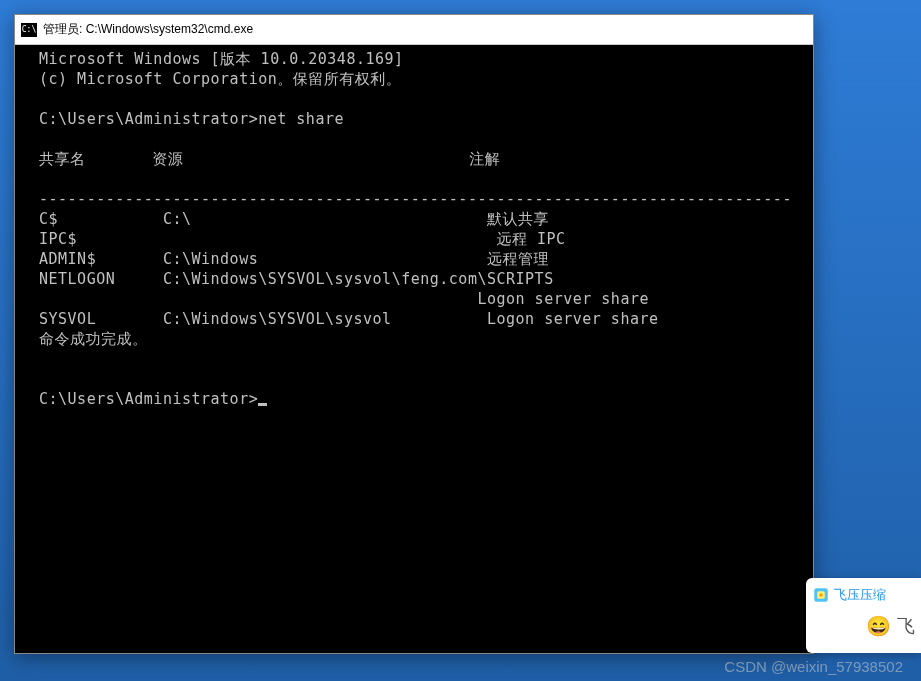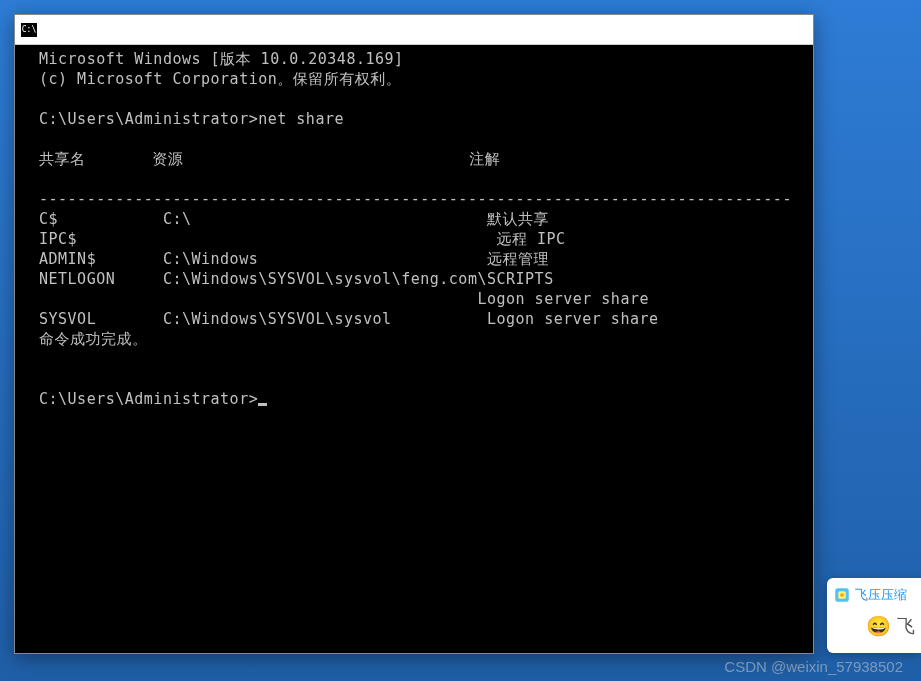--- a/index.html
+++ b/index.html
@@ -64,21 +64,21 @@
       height: 3px;
       background: #c0c0c0;
       vertical-align: baseline;
       position: relative;
       top: 2px;
     }
     .popup {
       position: absolute;
       right: 0;
       bottom: 28px;
-      width: 94px;
+      width: 115px;
       height: 75px;
       background: #fff;
       border-radius: 6px 0 0 6px;
       box-shadow: 0 2px 10px rgba(0,0,0,0.3);
       padding: 8px 6px;
       display: flex;
       flex-direction: column;
       gap: 10px;
     }
     .popup-row1 {
@@ -117,20 +117,21 @@
       font-family: Arial, sans-serif;
       margin-top: 18px;
     }
   </style>
 </head>
 <body>
 
 <div class="cmd-window">
   <div class="titlebar">
     <div class="titlebar-icon">C:\</div>
+    <div class="titlebar-text">管理员: C:\Windows\system32\cmd.exe</div>
   </div>
   <div class="terminal"><span>Microsoft Windows [版本 10.0.20348.169]</span>
 <span>(c) Microsoft Corporation。保留所有权利。</span>
 
 <span>C:\Users\Administrator&gt;</span><span>net share</span>
 
 <span>共享名</span>       <span>资源</span>                              <span>注解</span>
 
 <span>-------------------------------------------------------------------------------</span>
 <span><span>C$</span>           <span>C:\</span>                               <span>默认共享</span></span>

